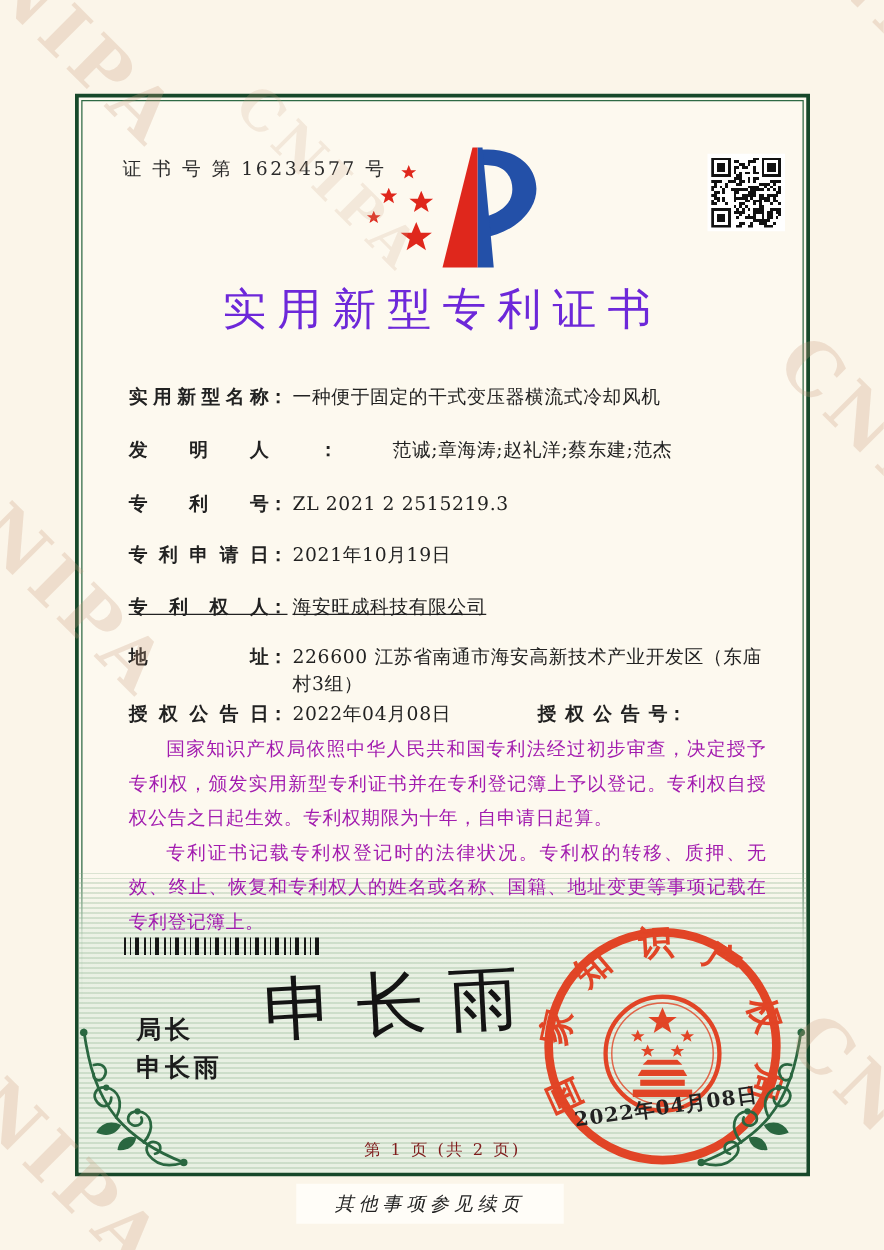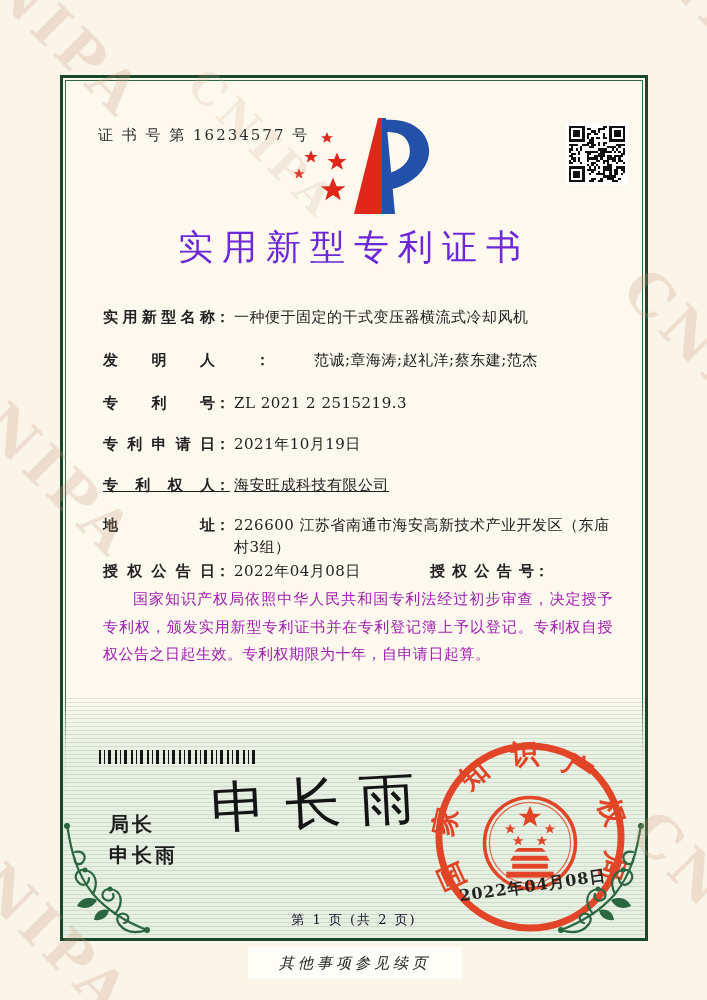--- a/index.html
+++ b/index.html
@@ -50,27 +50,27 @@
       background:repeating-linear-gradient(90deg,#161616 0 2px,rgba(0,0,0,0) 2px 5px,
                  #161616 5px 6px,rgba(0,0,0,0) 6px 9px,#161616 9px 12px,rgba(0,0,0,0) 12px 16px);}
   .signer{position:absolute;left:46px;top:731px;z-index:4;font-family:"Liberation Sans",sans-serif;
           font-weight:700;font-size:20px;color:#1c1c1c;letter-spacing:3px;line-height:31px;}
   .signature{position:absolute;left:148px;top:688px;z-index:5;font-size:56px;color:#141414;
              letter-spacing:18px;transform:rotate(-3deg);font-family:"DejaVu Serif",serif;}
   .seal{position:absolute;left:368px;top:660px;width:198px;height:198px;z-index:4;opacity:0.95;}
   .seal-date{position:absolute;left:378px;top:798px;width:184px;text-align:center;z-index:5;
              font-size:16px;font-weight:700;color:#222;letter-spacing:1px;transform:rotate(-8deg);}
   .page-info{position:absolute;left:0;right:0;top:833px;text-align:center;font-size:13px;
-             letter-spacing:2px;color:#0f172a;z-index:4;}
+             letter-spacing:2px;color:#7f1d1d;z-index:4;}
   .flourish{position:absolute;bottom:-4px;width:95px;height:120px;z-index:5;}
   .flourish.right{right:-3px;}
   .flourish.left{left:-3px;transform:scaleX(-1);}
 
   
-  .footer-note{position:absolute;left:248px;top:947px;width:214px;height:32px;background:#fffdf8;
+  .footer-note{position:absolute;left:237px;top:947px;width:214px;height:32px;background:#fffdf8;
                z-index:4;display:flex;align-items:center;justify-content:center;
                font-size:15px;letter-spacing:4px;color:#222;font-style:italic;}
 </style>
 </head>
 <body>
 
 <div class="page">
 
   <div class="wm" style="left:-72px;top:-12px;">CNIPA</div>
   <div class="wm" style="left:596px;top:-26px;">CNIPA</div>
@@ -364,20 +364,21 @@
         <span class="f-label">授权公告日</span>
           <span class="f-colon">：</span>
         <span class="grant-date">2022年04月08日</span>
         <span class="f-label2">授权公告号</span>
           <span class="f-colon">：</span>
       </div>
     </div>
 
     <div class="paras">
       <p>国家知识产权局依照中华人民共和国专利法经过初步审查，决定授予专利权，颁发实用新型专利证书并在专利登记簿上予以登记。专利权自授权公告之日起生效。专利权期限为十年，自申请日起算。</p>
+      <p>专利证书记载专利权登记时的法律状况。专利权的转移、质押、无效、终止、恢复和专利权人的姓名或名称、国籍、地址变更等事项记载在专利登记簿上。</p>
     </div>
 
     <div class="barcode"></div>
 
     <div class="signer">
       <div>局长</div>
       <div>申长雨</div>
     </div>
 
     <div class="signature">申长雨</div>

